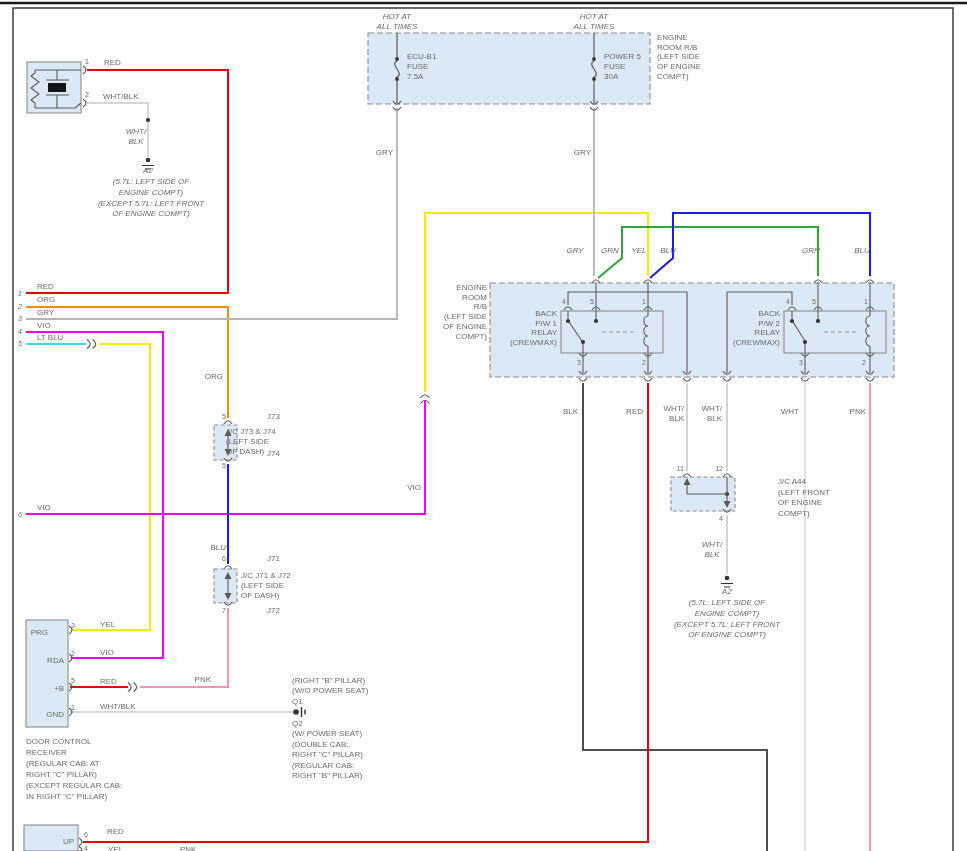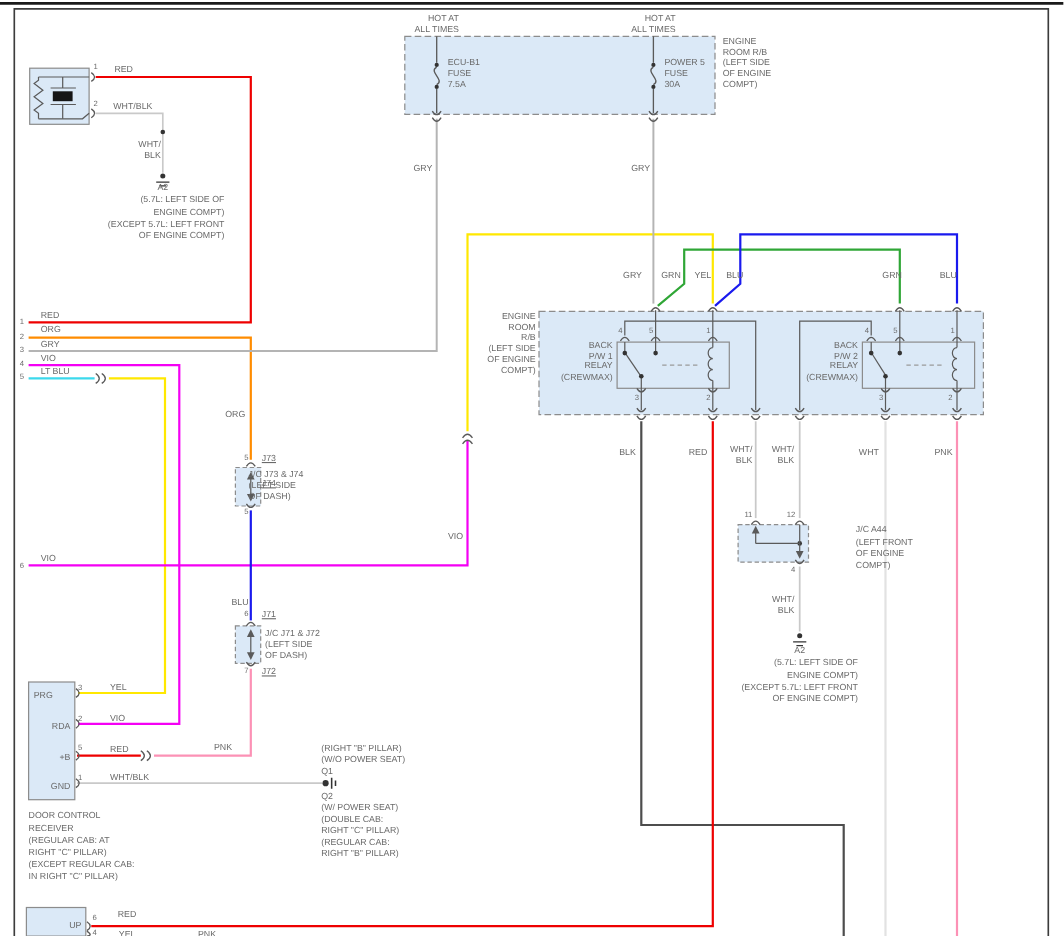--- a/index.html
+++ b/index.html
@@ -1,24 +1,24 @@
 <!DOCTYPE html>
 <html><head>
 <meta charset="utf-8">
 <style>
   html,body{margin:0;padding:0;background:#fff;}
   .page{position:relative;width:967px;height:851px;background:#fff;overflow:hidden;
         font-family:"Liberation Sans", sans-serif;}
   .page svg{position:absolute;left:0;top:0;}
   .lbl{position:absolute;font-size:8px;line-height:10px;color:#6a6a6a;
        white-space:pre-line;}
-  .c{transform:translateX(-50%);text-align:right;}
+  .c{transform:translateX(-50%);text-align:center;font-style:italic;}
   .r{transform:translateX(-100%);text-align:right;}
   .num{font-size:7px;}
-  .u{text-decoration:underline;}
+  .u{margin-left:29px;}
 </style>
 </head>
 <body>
 
 <div class="page">
 
 <svg width="967" height="851" viewBox="0 0 967 851">
 
   <g stroke="#1a1a1a" fill="none">
     <path d="M0,3 H967" stroke-width="2.5"></path>
@@ -257,21 +257,21 @@
 ENGINE COMPT)
 (EXCEPT 5.7L: LEFT FRONT
 OF ENGINE COMPT)</div>
 
 <div class="lbl num r" style="left:226px;top:412px">5</div>
 <div class="lbl u" style="left:238px;top:412px">J73</div>
 <div class="lbl" style="left:226px;top:427px">J/C J73 &amp; J74
 (LEFT SIDE
 OF DASH)</div>
 <div class="lbl num r" style="left:226px;top:461px">5</div>
-<div class="lbl u" style="left:238px;top:435px">J74</div>
+<div class="lbl u" style="left:238px;top:449px">J74</div>
 
 <div class="lbl num r" style="left:226px;top:554px">6</div>
 <div class="lbl u" style="left:238px;top:554px">J71</div>
 <div class="lbl" style="left:241px;top:571px">J/C J71 &amp; J72
 (LEFT SIDE
 OF DASH)</div>
 <div class="lbl num r" style="left:226px;top:606px">7</div>
 <div class="lbl u" style="left:238px;top:606px">J72</div>
 
 <div class="lbl r" style="left:48px;top:628px">PRG</div>

